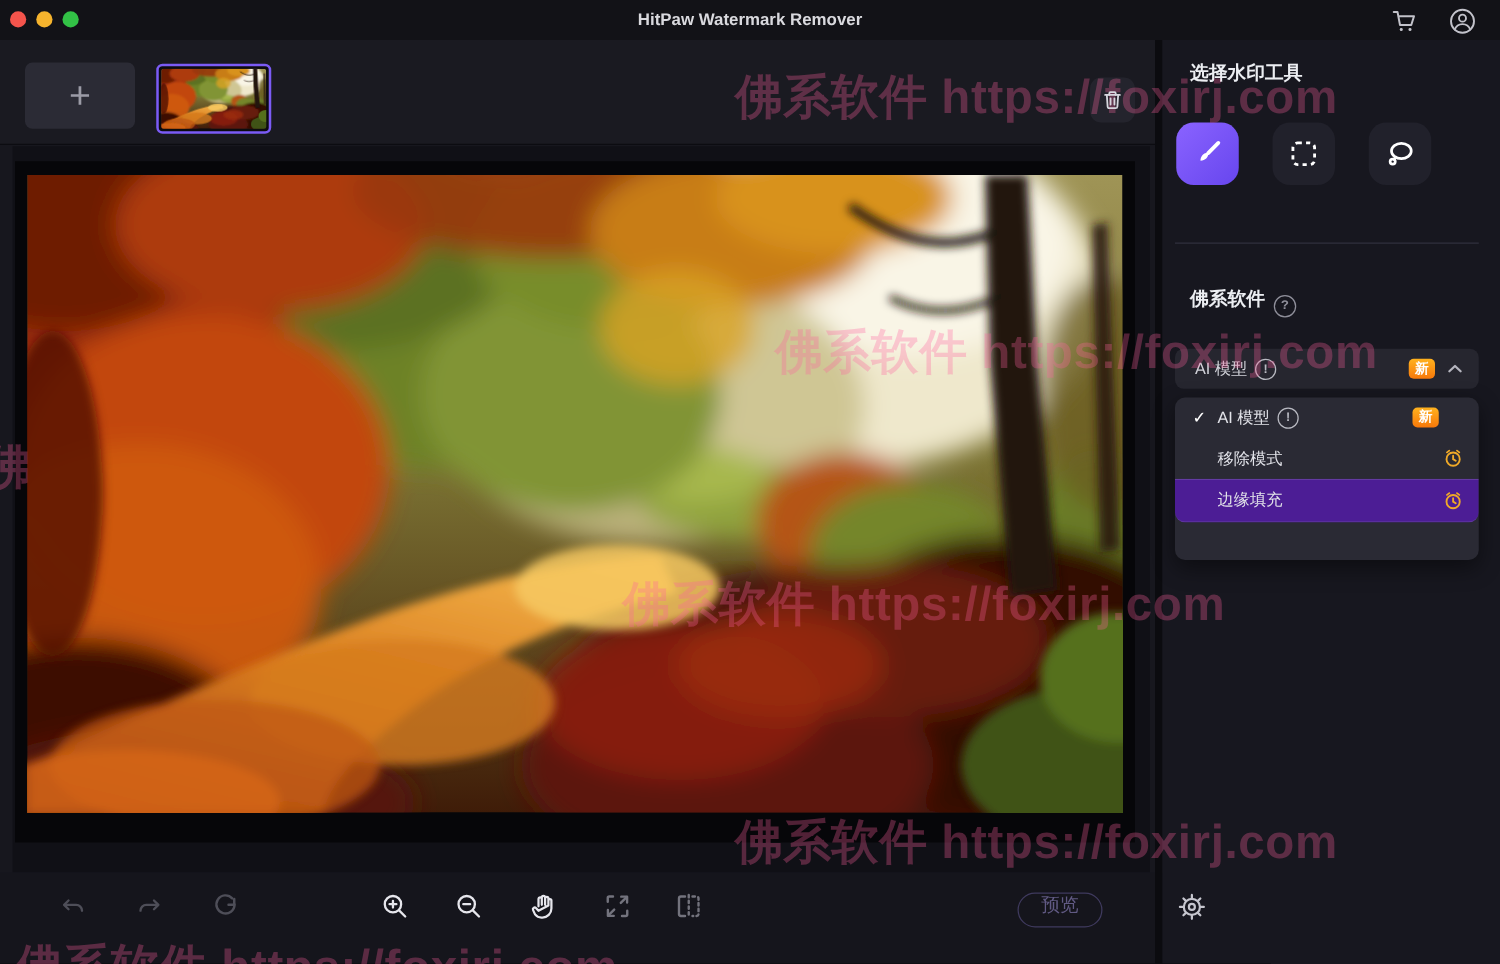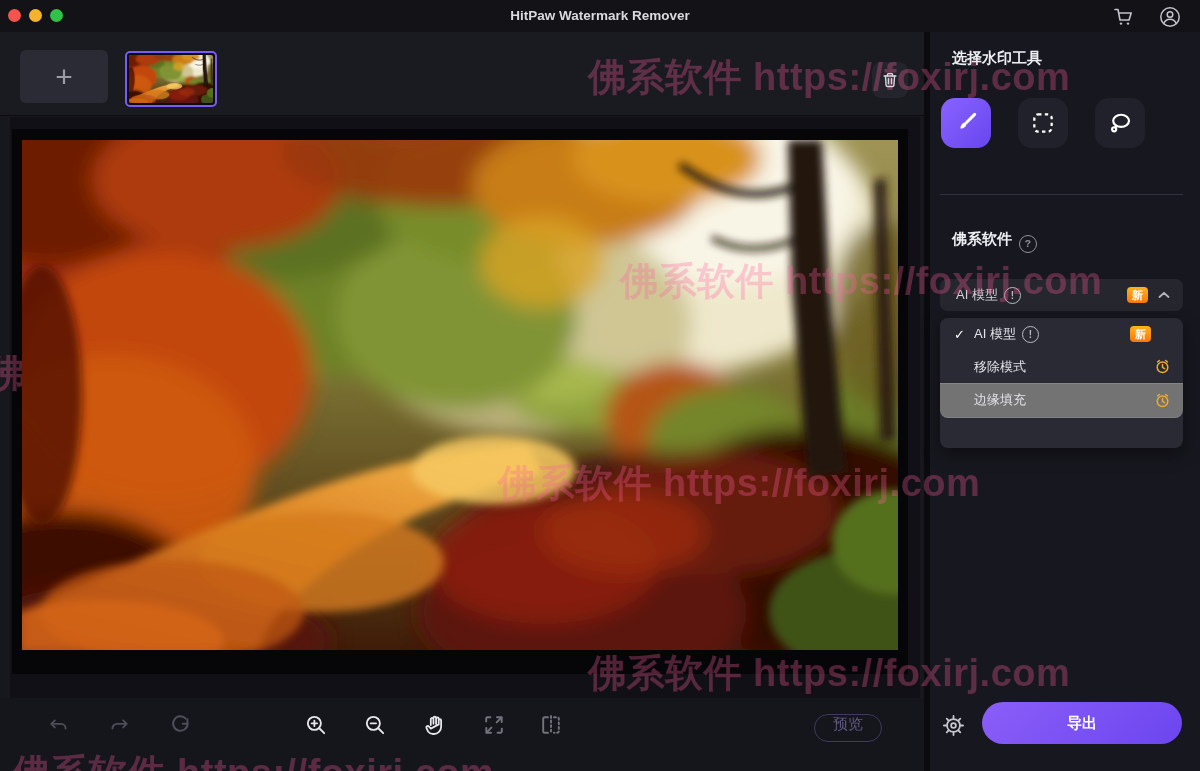--- a/index.html
+++ b/index.html
@@ -53,21 +53,21 @@
   .drop-head .badge{position:absolute;right:35px;}
   .chev{position:absolute;right:12px;display:flex;}
   .menu{position:absolute;left:10px;top:286px;width:243px;height:130px;background:#2a2a34;border-radius:8px;
         box-shadow:0 6px 18px rgba(0,0,0,.45);}
   .mi{position:relative;height:32.5px;display:flex;align-items:center;color:#e2e3e9;font-size:13px;cursor:pointer;}
   .mi .check{width:20px;margin-left:14px;color:#fff;font-size:13px;}
   .mi .mlbl{margin-left:0;}
   .mi.nochk .mlbl{margin-left:34px;}
   .mi .badge{position:absolute;right:32px;}
   .mi .clock{position:absolute;right:12px;display:flex;}
-  .mi.highlight{background:#737373;border-top:1px solid rgba(255,255,255,.13);border-bottom:1px solid rgba(255,255,255,.10);
+  .mi.highlight{background:#4c1d95;border-top:1px solid rgba(255,255,255,.13);border-bottom:1px solid rgba(255,255,255,.10);
                 border-radius:0 0 8px 8px;}
   .gearbtn{position:absolute;left:8px;top:678px;width:30px;height:30px;display:flex;align-items:center;justify-content:center;cursor:pointer;}
   .exportbtn{position:absolute;left:52px;top:670px;width:200px;height:42px;border-radius:21px;
              background:linear-gradient(135deg,#8a5ef8,#6c45ef);color:#fff;font-size:15px;font-weight:bold;
              display:flex;align-items:center;justify-content:center;cursor:pointer;}
   
   .wm-layer{position:absolute;inset:0;pointer-events:none;z-index:60;text-decoration:underline;}
   .wm{position:absolute;white-space:nowrap;font-size:38px;font-weight:bold;letter-spacing:.5px;
       color:rgba(255,95,158,.30);}
   .wm-clip{position:absolute;overflow:hidden;width:22px;height:46px;}
@@ -326,23 +326,20 @@
       </div>
     </div>
 
     <div class="gearbtn">
       <svg width="25" height="25" viewBox="0 0 24 24" fill="none" stroke="#c6c6ce" stroke-width="1.7" stroke-linecap="round">
         <circle cx="12" cy="12" r="6.2"></circle>
           <circle cx="12" cy="12" r="2.3"></circle>
         <path d="M12 2.8 v2.4 M12 18.8 v2.4 M2.8 12 h2.4 M18.8 12 h2.4 M5.5 5.5 l1.7 1.7 M16.8 16.8 l1.7 1.7 M18.5 5.5 l-1.7 1.7 M7.2 16.8 l-1.7 1.7"></path>
       </svg>
     </div>
-    <div class="exportbtn">
-      <span>导出</span>
-    </div>
   </div>
 
   <div class="wm-layer">
     <div class="wm" style="left:588px;top:52px">佛系软件 https://foxirj.com</div>
     <div class="wm" style="left:620px;top:256px">佛系软件 https://foxirj.com</div>
     <div class="wm" style="left:498px;top:458px">佛系软件 https://foxirj.com</div>
     <div class="wm" style="left:588px;top:648px">佛系软件 https://foxirj.com</div>
     <div class="wm" style="left:12px;top:748px">佛系软件 https://foxirj.com</div>
     <div class="wm-clip" style="left:0;top:348px">
       <span class="wm">佛系软件 https://foxirj.com</span>

